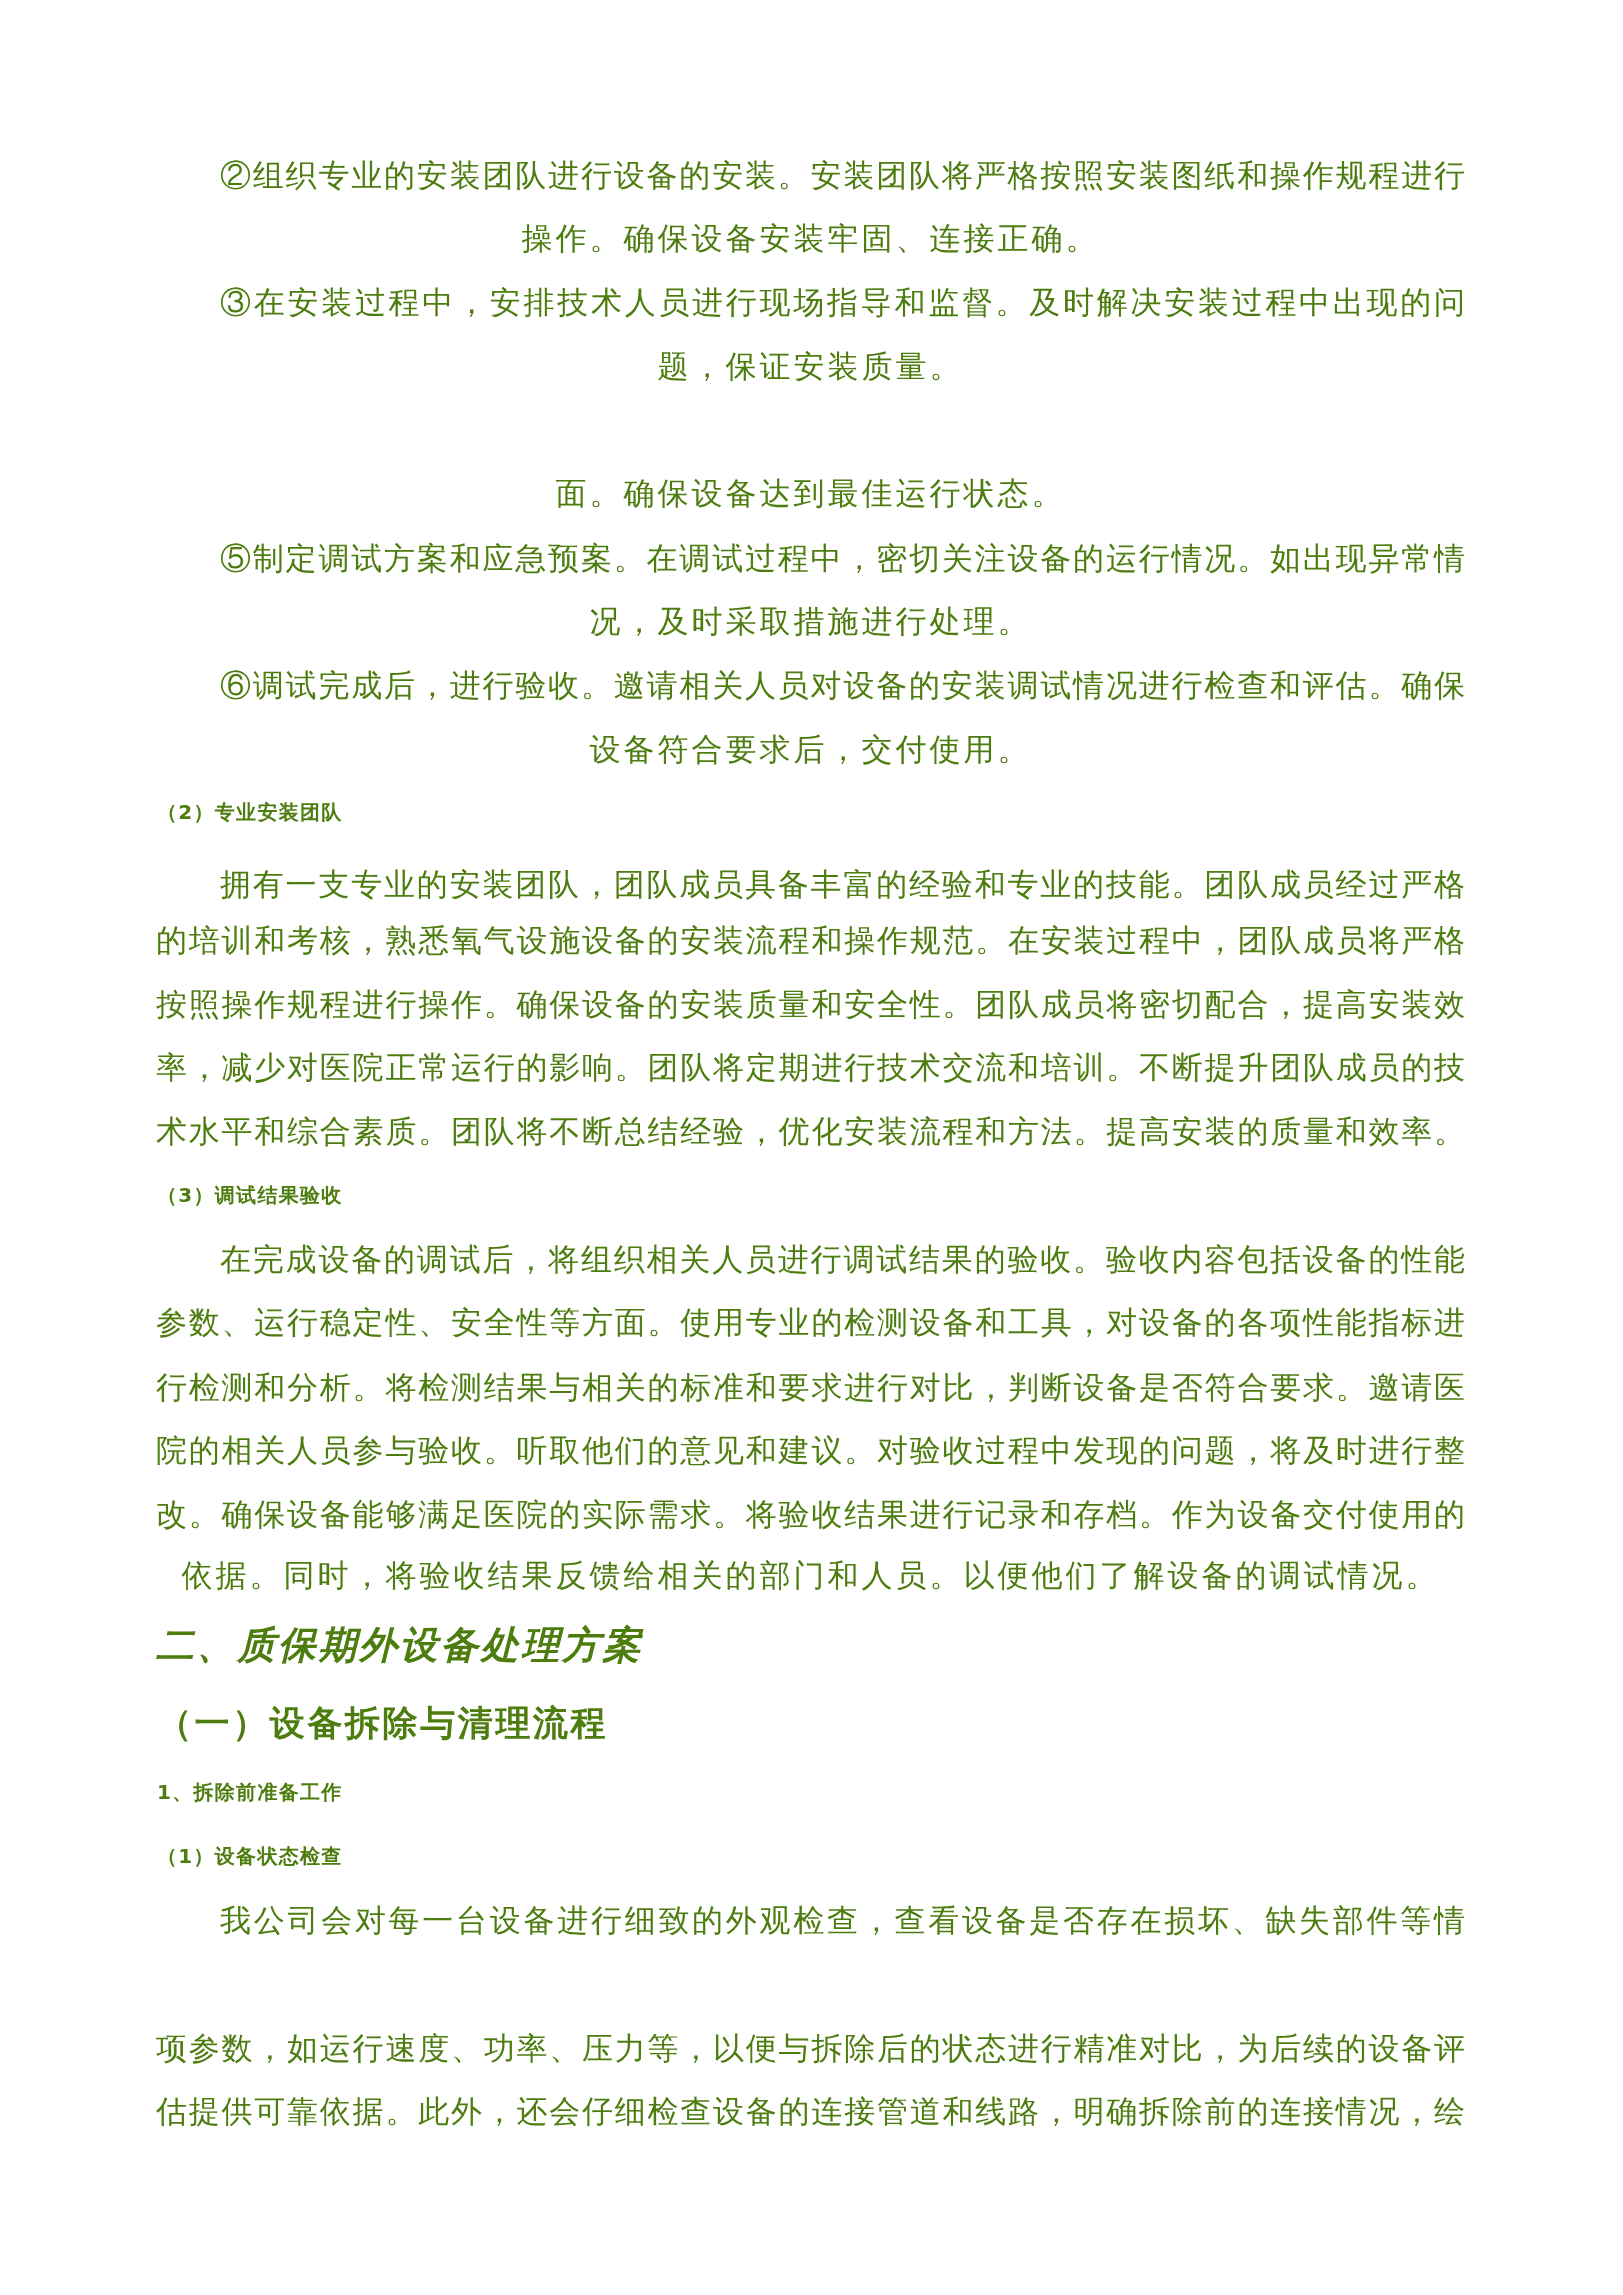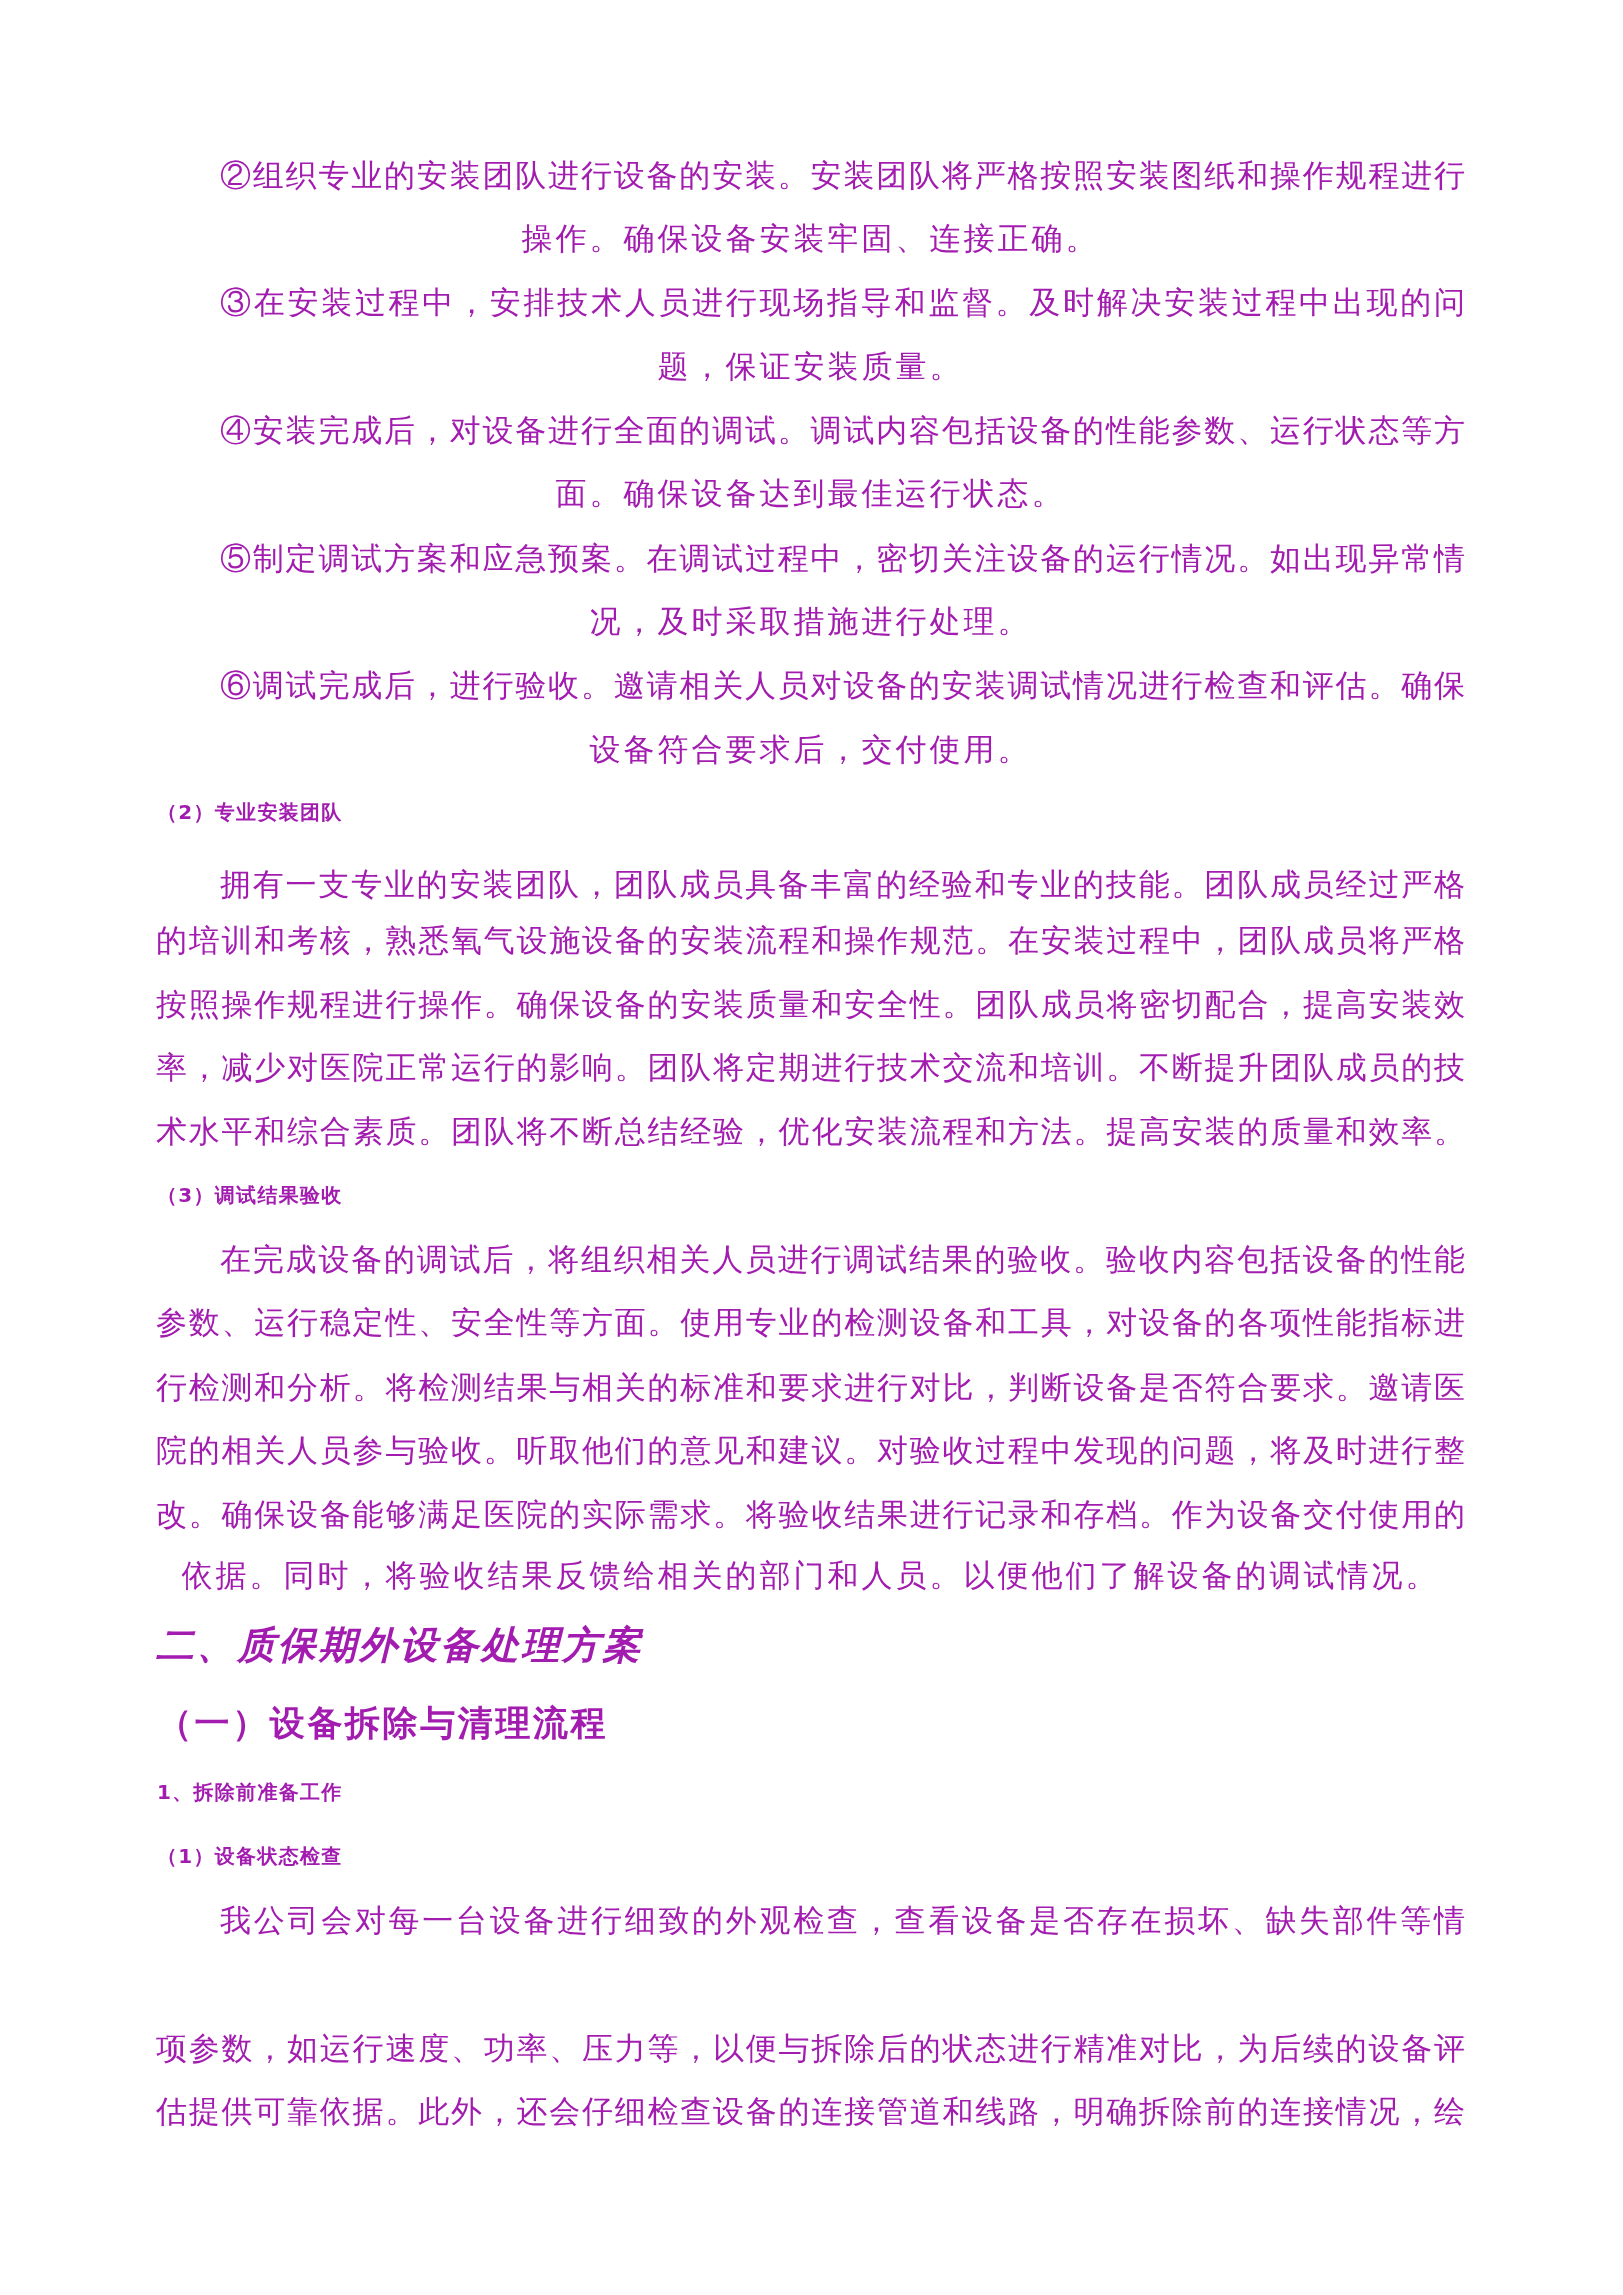--- a/index.html
+++ b/index.html
@@ -6,21 +6,21 @@
   body { width: 1623px; height: 2295px; position: relative; overflow: hidden; }
   .page { position: absolute; left: 0; top: 0; width: 1623px; height: 2295px; background: #ffffff; }
   .line {
     position: absolute;
     left: 156px;
     width: 1309px;
     height: 39px;
     line-height: 39px;
     font-family: "DejaVu Serif", "Liberation Serif", serif;
     font-size: 31px;
-    color: #a21caf;
+    color: #4d7c0f;
     white-space: nowrap;
     overflow: visible;
   }
   .line.full { text-align: justify; text-align-last: justify; }
   .line.indent { left: 220px; width: 1245px; }
   .line.last { text-align: center; letter-spacing: 3px; }
   .h4 { font-weight: bold; font-family: "DejaVu Sans", "Liberation Sans", sans-serif; font-size: 20px; letter-spacing: 1.3px; left: 157px; width: auto; }
   .h2 { font-weight: bold; font-family: "DejaVu Sans", "Liberation Sans", sans-serif; font-size: 38px; height: 50px; line-height: 50px; letter-spacing: 2.6px; left: 156px; width: auto; font-style: italic; }
   .h3 { font-weight: bold; font-family: "DejaVu Sans", "Liberation Sans", sans-serif; font-size: 35px; height: 46px; line-height: 46px; letter-spacing: 2.6px; left: 157px; width: auto; }
 </style>
@@ -28,21 +28,20 @@
 <body>
 
 <div class="page">
 
   <div class="line full indent" style="top: 156px; white-space: normal; word-break: break-all;">②​组​织​专​业​的​安​装​团​队​进​行​设​备​的​安​装​。​安​装​团​队​将​严​格​按​照​安​装​图​纸​和​操​作​规​程​进​行</div>
   <div class="line last" style="top:219px">操作。确保设备安装牢固、连接正确。</div>
 
   <div class="line full indent" style="top: 283px; white-space: normal; word-break: break-all;">③​在​安​装​过​程​中​，​安​排​技​术​人​员​进​行​现​场​指​导​和​监​督​。​及​时​解​决​安​装​过​程​中​出​现​的​问</div>
   <div class="line last" style="top:347px">题，保证安装质量。</div>
 
-  <div class="line full indent" style="top: 411px; white-space: normal; word-break: break-all;">④​安​装​完​成​后​，​对​设​备​进​行​全​面​的​调​试​。​调​试​内​容​包​括​设​备​的​性​能​参​数​、​运​行​状​态​等​方</div>
   <div class="line last" style="top:474px">面。确保设备达到最佳运行状态。</div>
 
   <div class="line full indent" style="top: 539px; white-space: normal; word-break: break-all;">⑤​制​定​调​试​方​案​和​应​急​预​案​。​在​调​试​过​程​中​，​密​切​关​注​设​备​的​运​行​情​况​。​如​出​现​异​常​情</div>
   <div class="line last" style="top:602px">况，及时采取措施进行处理。</div>
 
   <div class="line full indent" style="top: 666px; white-space: normal; word-break: break-all;">⑥​调​试​完​成​后​，​进​行​验​收​。​邀​请​相​关​人​员​对​设​备​的​安​装​调​试​情​况​进​行​检​查​和​评​估​。​确​保</div>
   <div class="line last" style="top:730px">设备符合要求后，交付使用。</div>
 
   <div class="line h4" style="top:793px">（2）专业安装团队</div>
 

